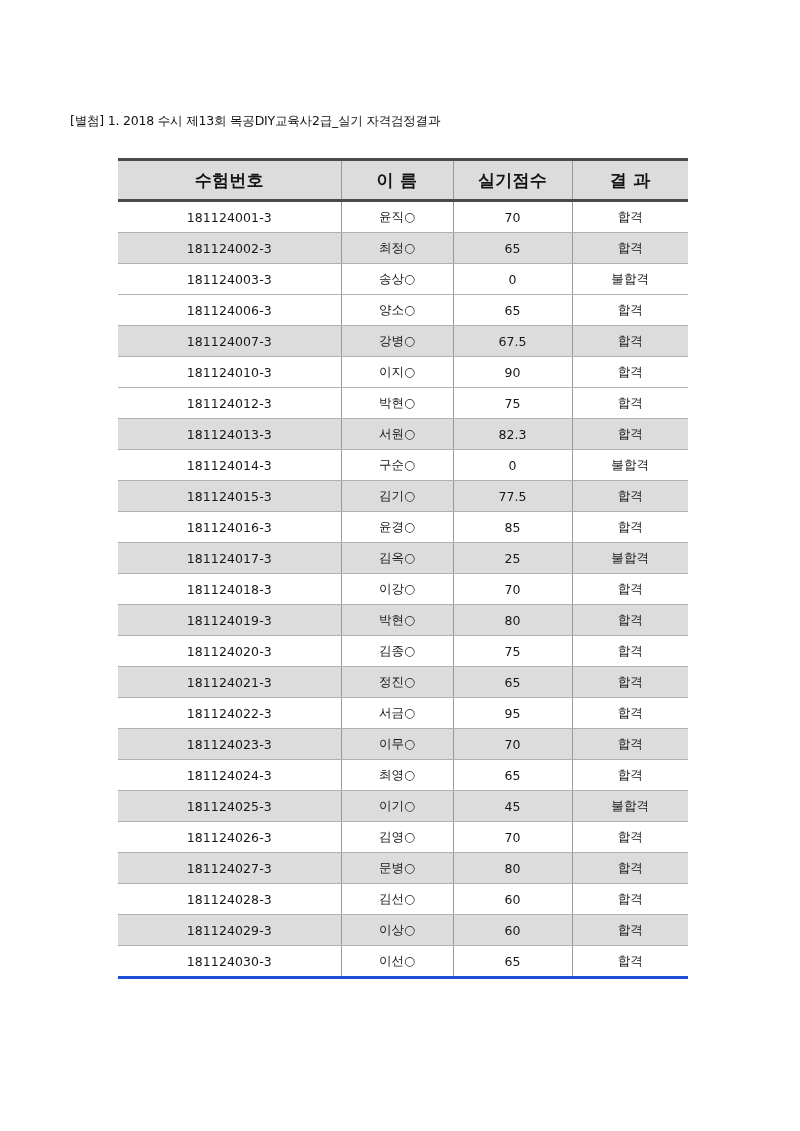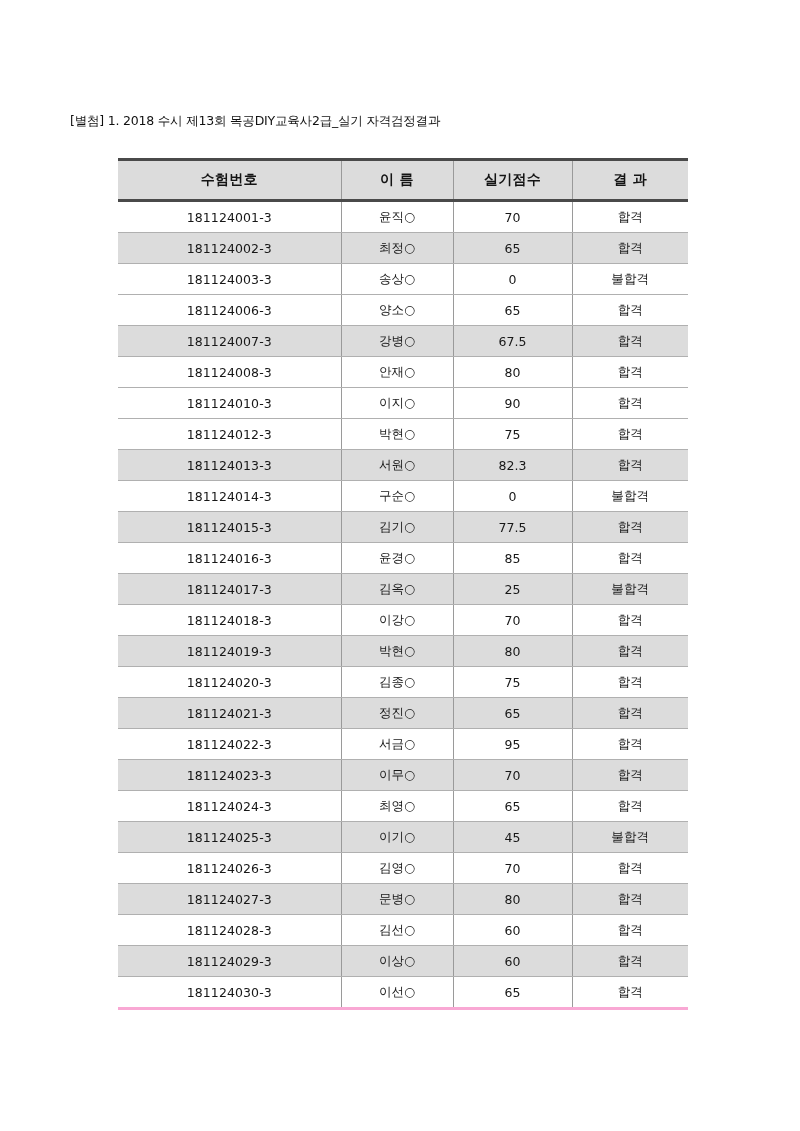--- a/index.html
+++ b/index.html
@@ -51,21 +51,21 @@
 
   table.result-table col.c-id    { width: 223px; }
   table.result-table col.c-name  { width: 112px; }
   table.result-table col.c-score { width: 119px; }
   table.result-table col.c-res   { width: 116px; }
 
   table.result-table thead th {
     background: #dcdcdc;
     height: 36px;
     font-weight: bold;
-    font-size: 14px;
+    font-size: 17px;
     text-align: center;
     vertical-align: middle;
     color: #141414;
     border-top: 3px solid #4a4a4a;
     border-bottom: 3px solid #4a4a4a;
     border-left: 1px solid #9a9a9a;
     letter-spacing: 0.3px;
   }
   table.result-table thead th:first-child {
     border-left: none;
@@ -86,21 +86,21 @@
   }
 
   table.result-table tbody tr.shaded td {
     background: #dcdcdc;
   }
   table.result-table tbody tr.plain td {
     background: #ffffff;
   }
 
   table.result-table tbody tr:last-child td {
-    border-bottom: 3px solid #f9a8d4;
+    border-bottom: 3px solid #1d4ed8;
   }
 
   .cell-id {
     font-family: "DejaVu Sans", "Liberation Sans", sans-serif;
     letter-spacing: 0.2px;
   }
   .cell-name { letter-spacing: 1px; }
   .cell-score { letter-spacing: 0.2px; }
   .cell-result { letter-spacing: 0.5px; }
 </style>
@@ -152,26 +152,20 @@
             <td class="cell-score">65</td>
             <td class="cell-result">합격</td>
           </tr>
           <tr class="shaded">
             <td class="cell-id">181124007-3</td>
             <td class="cell-name">강병○</td>
             <td class="cell-score">67.5</td>
             <td class="cell-result">합격</td>
           </tr>
           <tr class="plain">
-            <td class="cell-id">181124008-3</td>
-            <td class="cell-name">안재○</td>
-            <td class="cell-score">80</td>
-            <td class="cell-result">합격</td>
-          </tr>
-          <tr class="plain">
             <td class="cell-id">181124010-3</td>
             <td class="cell-name">이지○</td>
             <td class="cell-score">90</td>
             <td class="cell-result">합격</td>
           </tr>
           <tr class="plain">
             <td class="cell-id">181124012-3</td>
             <td class="cell-name">박현○</td>
             <td class="cell-score">75</td>
             <td class="cell-result">합격</td>

